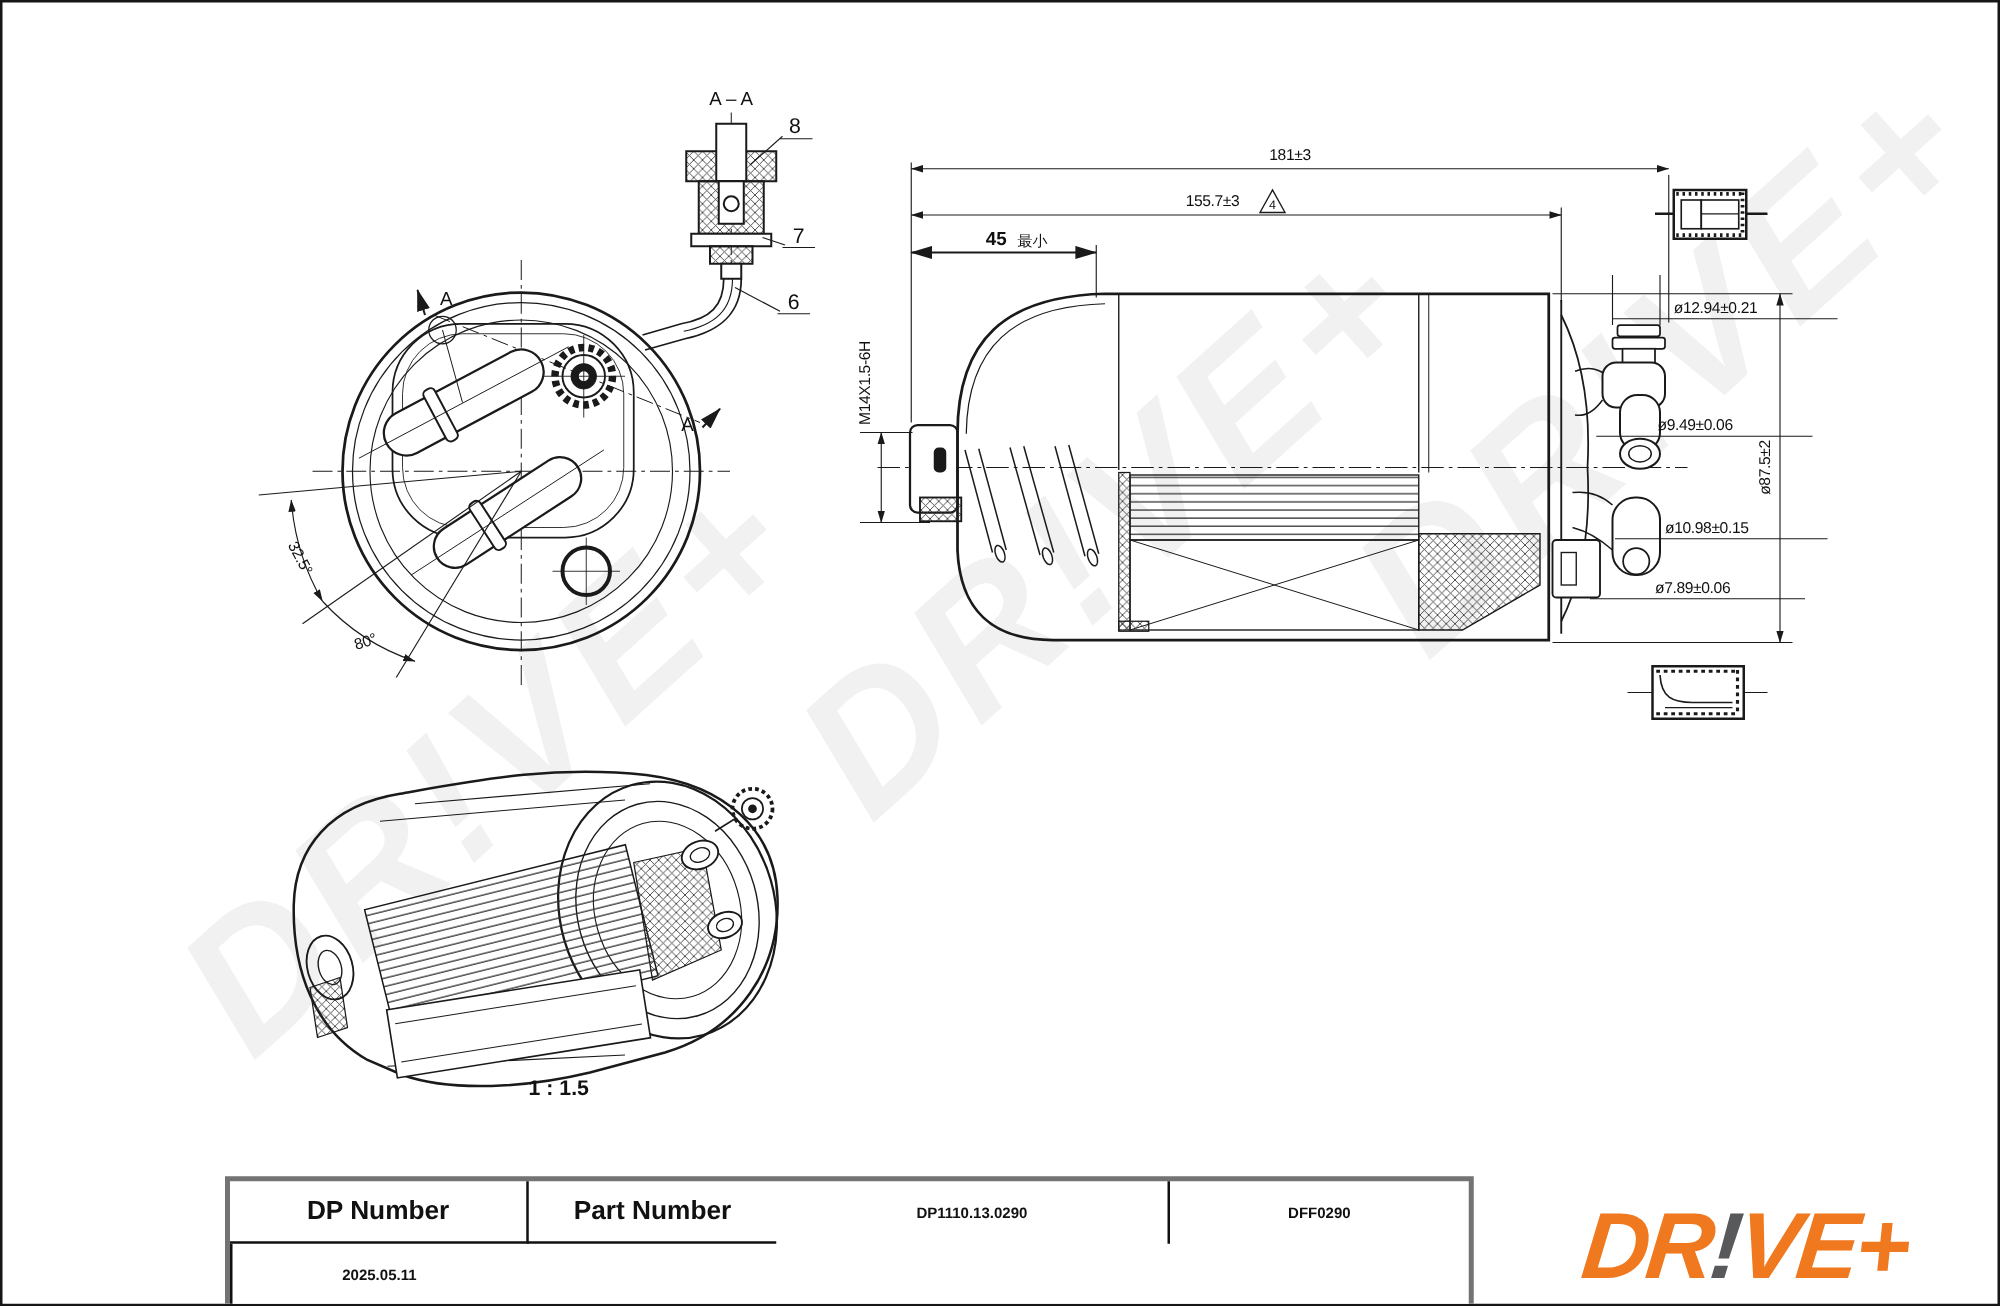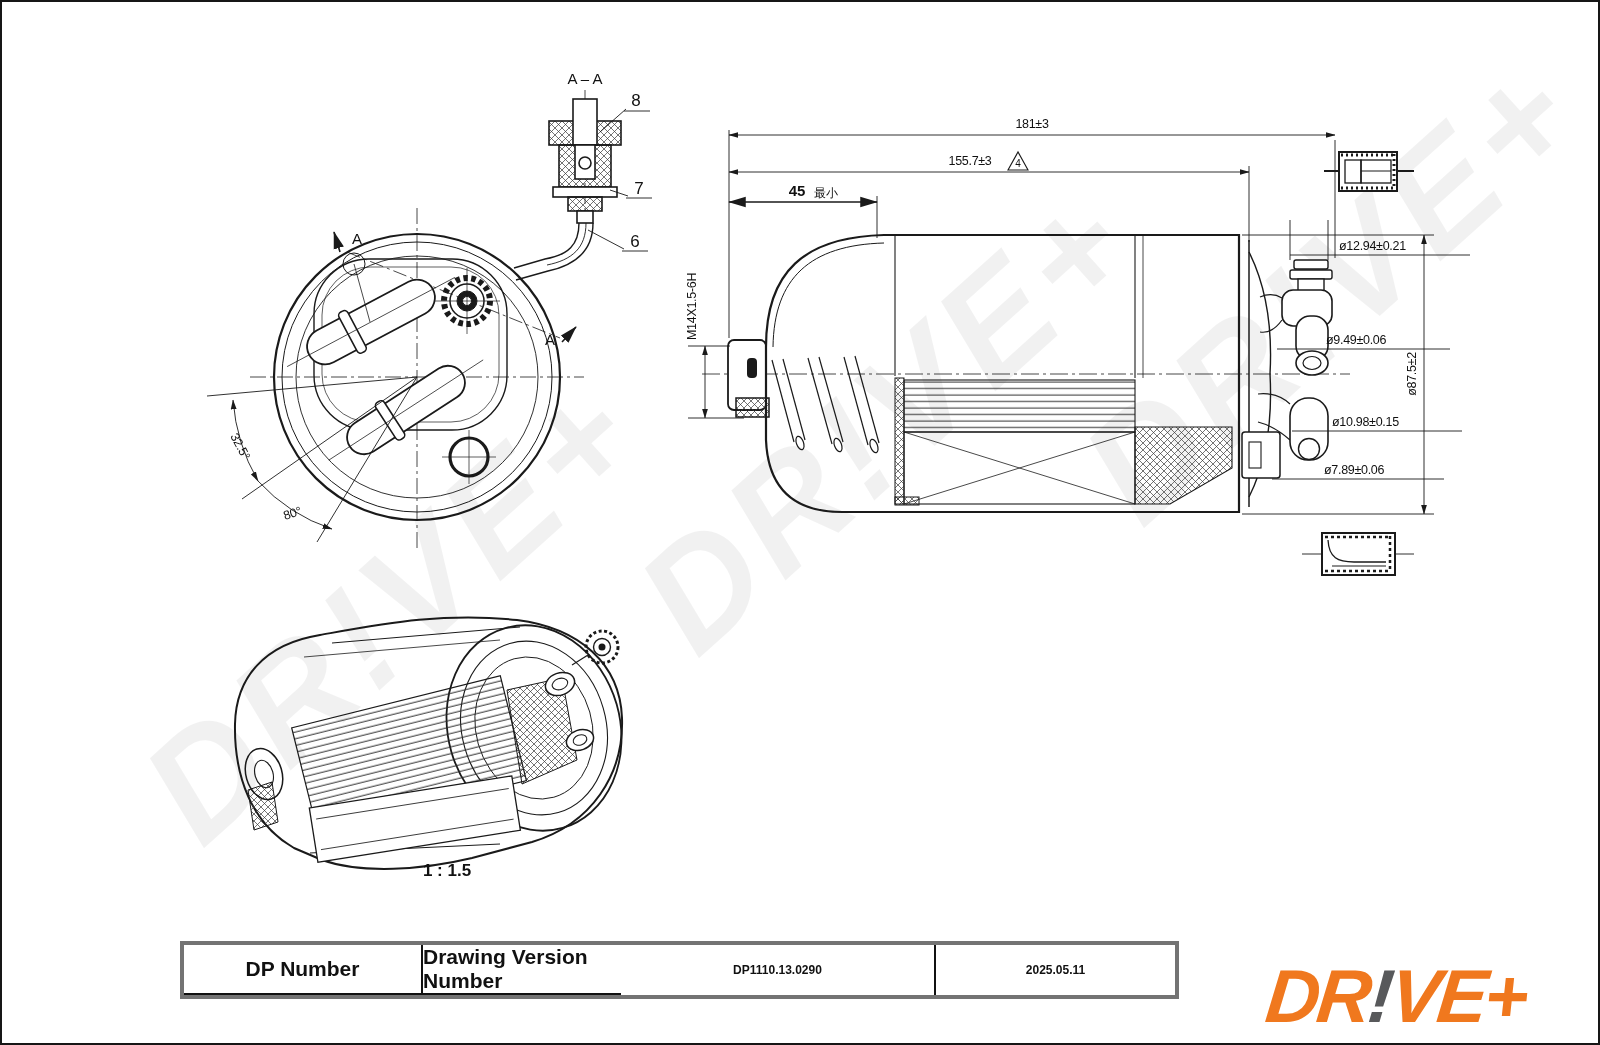--- a/index.html
+++ b/index.html
@@ -292,22 +292,23 @@
     <ellipse cx="558" cy="682" rx="8" ry="5.5" transform="rotate(-20 558 682)" stroke-width="1.1"></ellipse>
     <ellipse cx="578" cy="738" rx="14" ry="10" transform="rotate(-20 578 738)" stroke-width="1.5" fill="#fff"></ellipse>
     <ellipse cx="578" cy="738" rx="7" ry="5" transform="rotate(-20 578 738)" stroke-width="1.1"></ellipse>
     <text x="445" y="874" class="scalelbl" text-anchor="middle" stroke="none" fill="#111">1 : 1.5</text>
   </g>
 </svg>
 
 
 <div id="tblock">
   <div class="cell hdr first">DP Number</div>
-  <div class="cell hdr">Drawing Version Number</div>
+  <div class="cell hdr">Part Number</div>
   <div class="cell first">DP1110.13.0290</div>
+  <div class="cell">DFF0290</div>
   <div class="cell">2025.05.11</div>
 </div>
 
 
 <div id="logo">
   <span class="or">DR</span>
   <span class="gr">!</span>
   <span class="or">VE+</span>
 </div>
 

